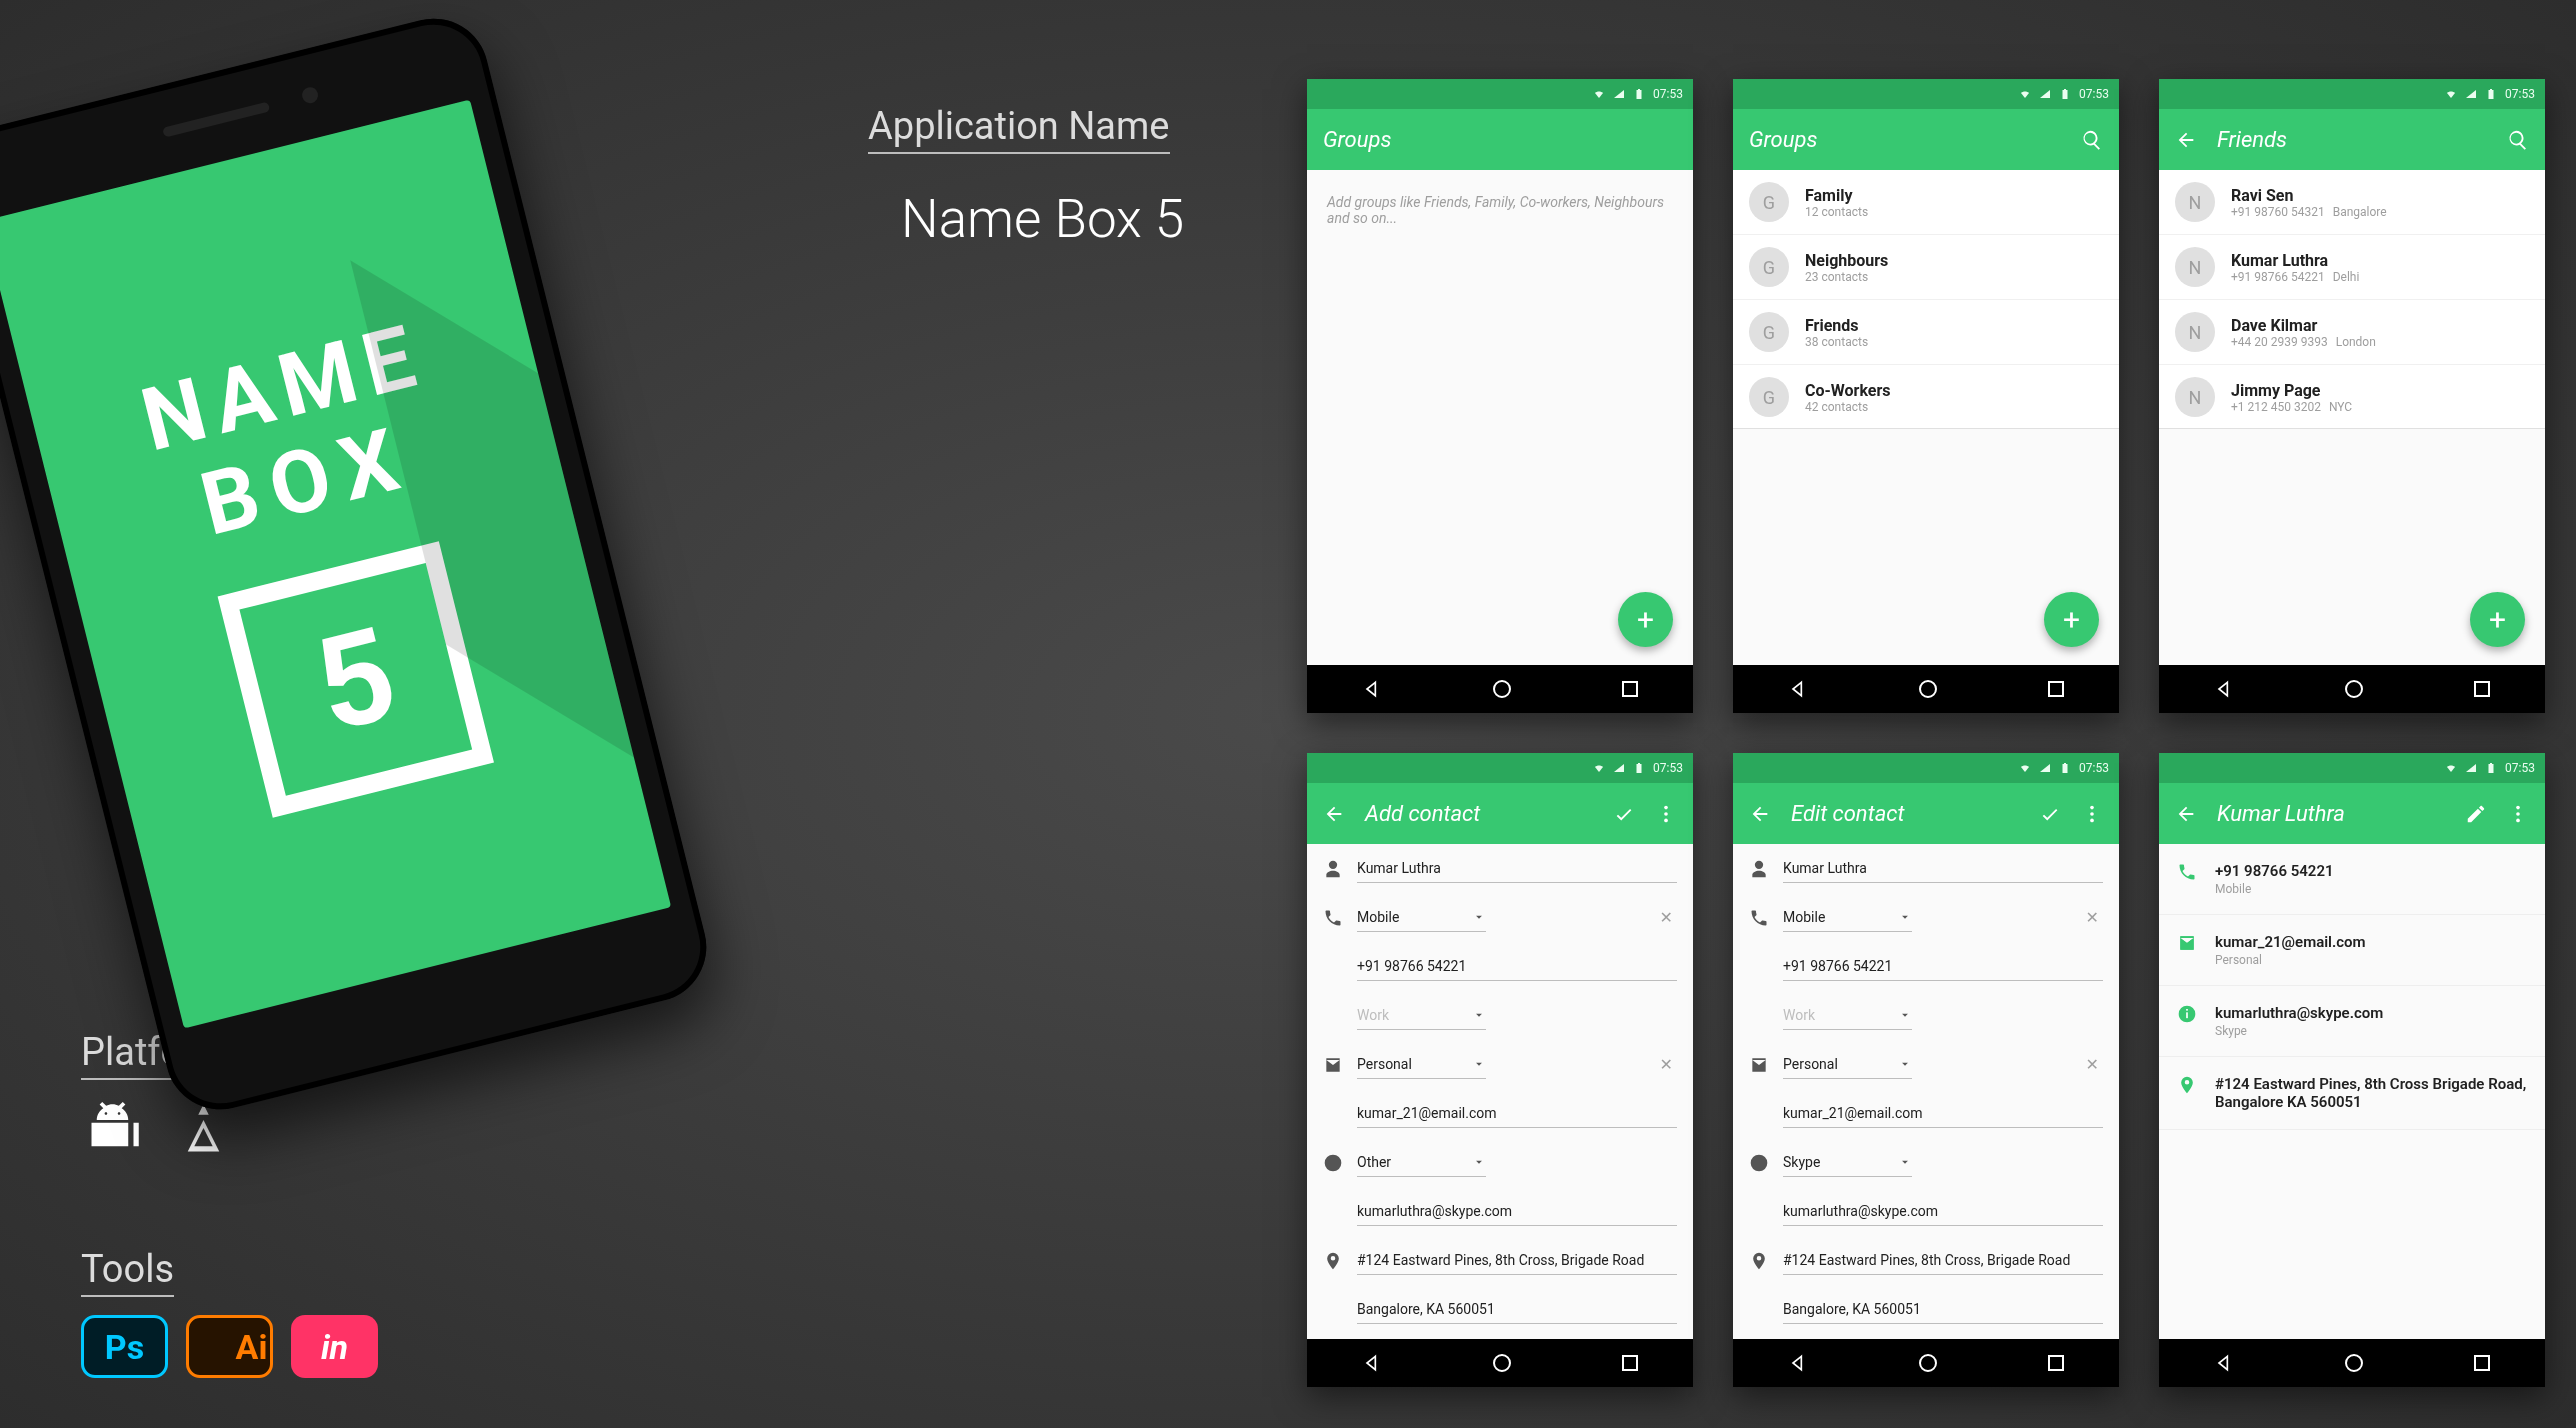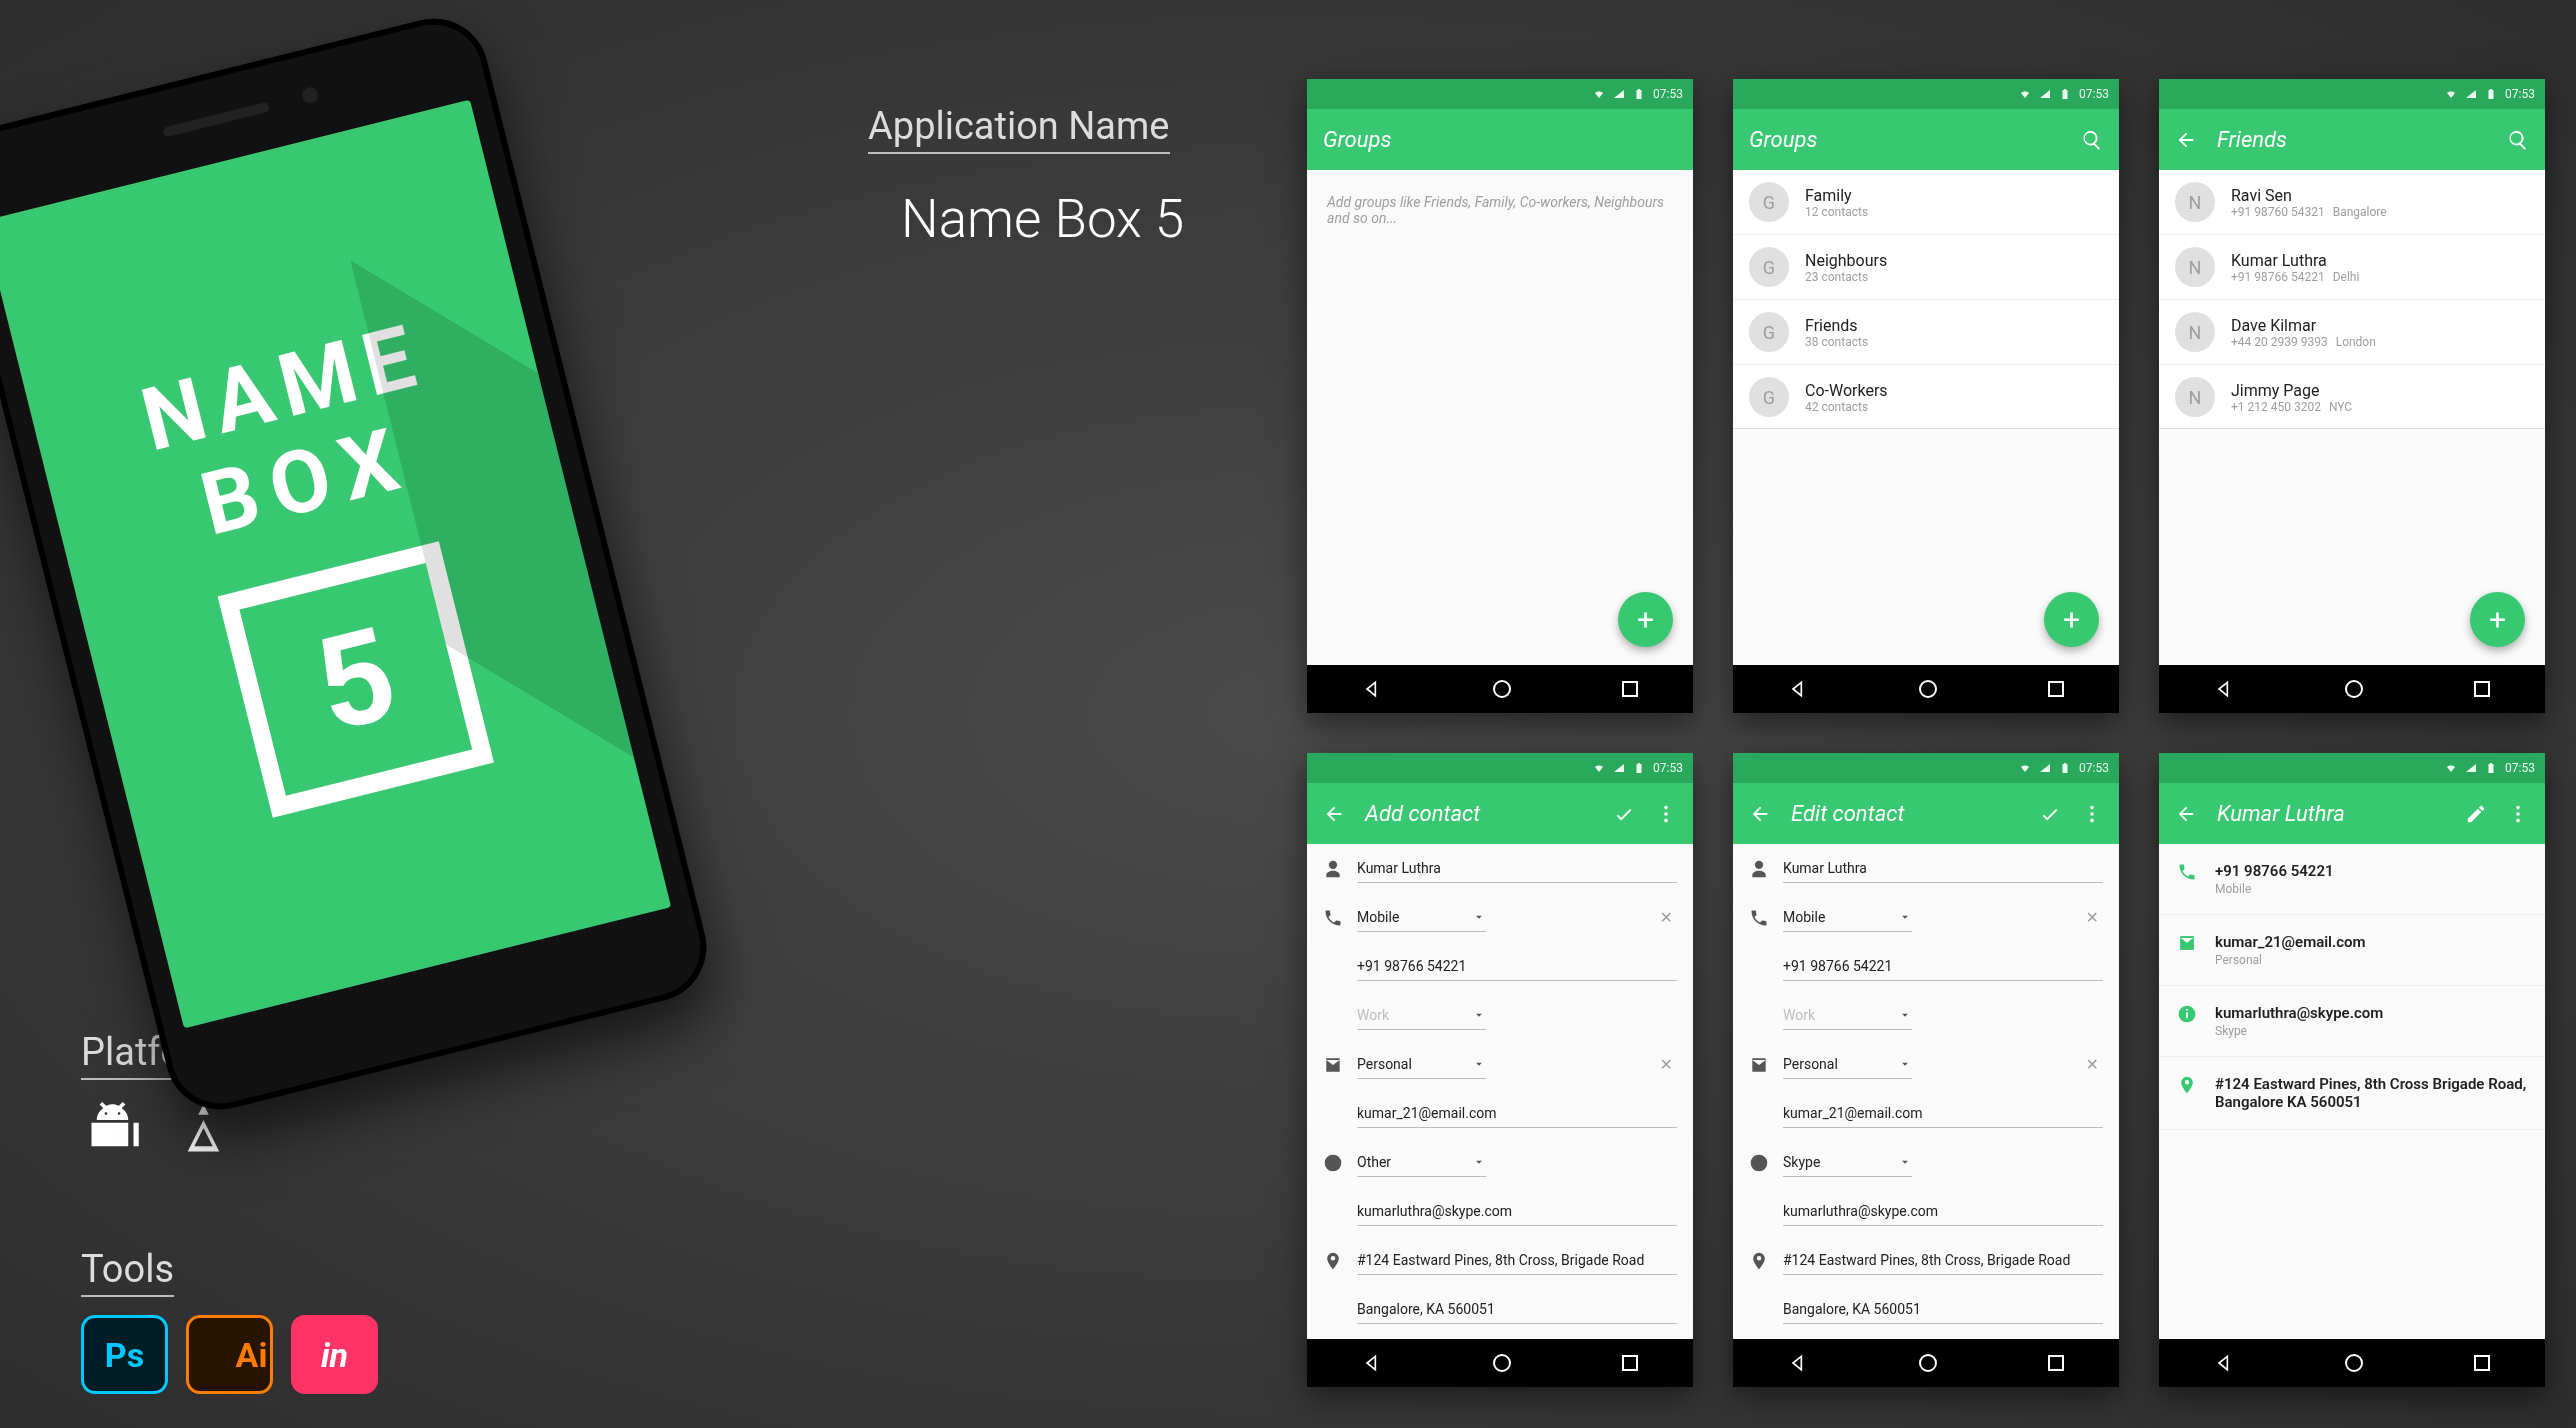--- a/index.html
+++ b/index.html
@@ -42,21 +42,21 @@
     padding-bottom: 4px;
   }
   .platform-label { top: 1030px; }
   .tools-label    { top: 1247px; }
 
   .platform-icons { position: absolute; left: 81px; top: 1099px; display: flex; gap: 28px; }
   .platform-icons svg { width: 63px; height: 63px; fill: #fff; }
 
   .tool-icons { position: absolute; left: 81px; top: 1315px; display: flex; gap: 18px; }
   .tool {
-    width: 87px; height: 79px; border-radius: 14px;
+    width: 87px; height: 63px; border-radius: 14px;
     display: flex; align-items: center; justify-content: center;
     font-weight: 700; font-size: 34px; color: #fff;
   }
   .tool-ps { background:#001d26; border:3px solid #00c8ff; color:#00c8ff; }
   .tool-ai { background:#261300; border:3px solid #ff7c00; color:#ff7c00;padding-left:44px; }
   .tool-in { background:#ff3366; font-style: italic; }
 
   
   .nexus {
     position: absolute;
@@ -164,21 +164,21 @@
     display:flex; align-items:center; gap:16px;
     padding:12px 16px; background:#fff;
   }
   .list-item + .list-item { border-top:1px solid #f0f0f0; }
   .avatar {
     width:40px; height:40px; border-radius:50%;
     background:#e0e0e0; color:#9e9e9e;
     display:flex; align-items:center; justify-content:center;
     font-size:18px;
   }
-  .li-text .primary { font-size:16px; font-weight:400; color:#212121; }
+  .li-text .primary { font-size:16px; font-weight:700; color:#212121; }
   .li-text .secondary { font-size:12px; color:#9e9e9e; white-space:nowrap;}
   .li-text .secondary .loc { margin-left:8px; }
   .list-end { height:1px; background:#e0e0e0; margin-top:-1px; }
 
   
   .form-row {
     display:flex; align-items:center; gap:14px;
     padding: 10px 16px;
   }
   .form-row svg.lead { width:20px; height:20px; fill:#555; flex-shrink:0; }

